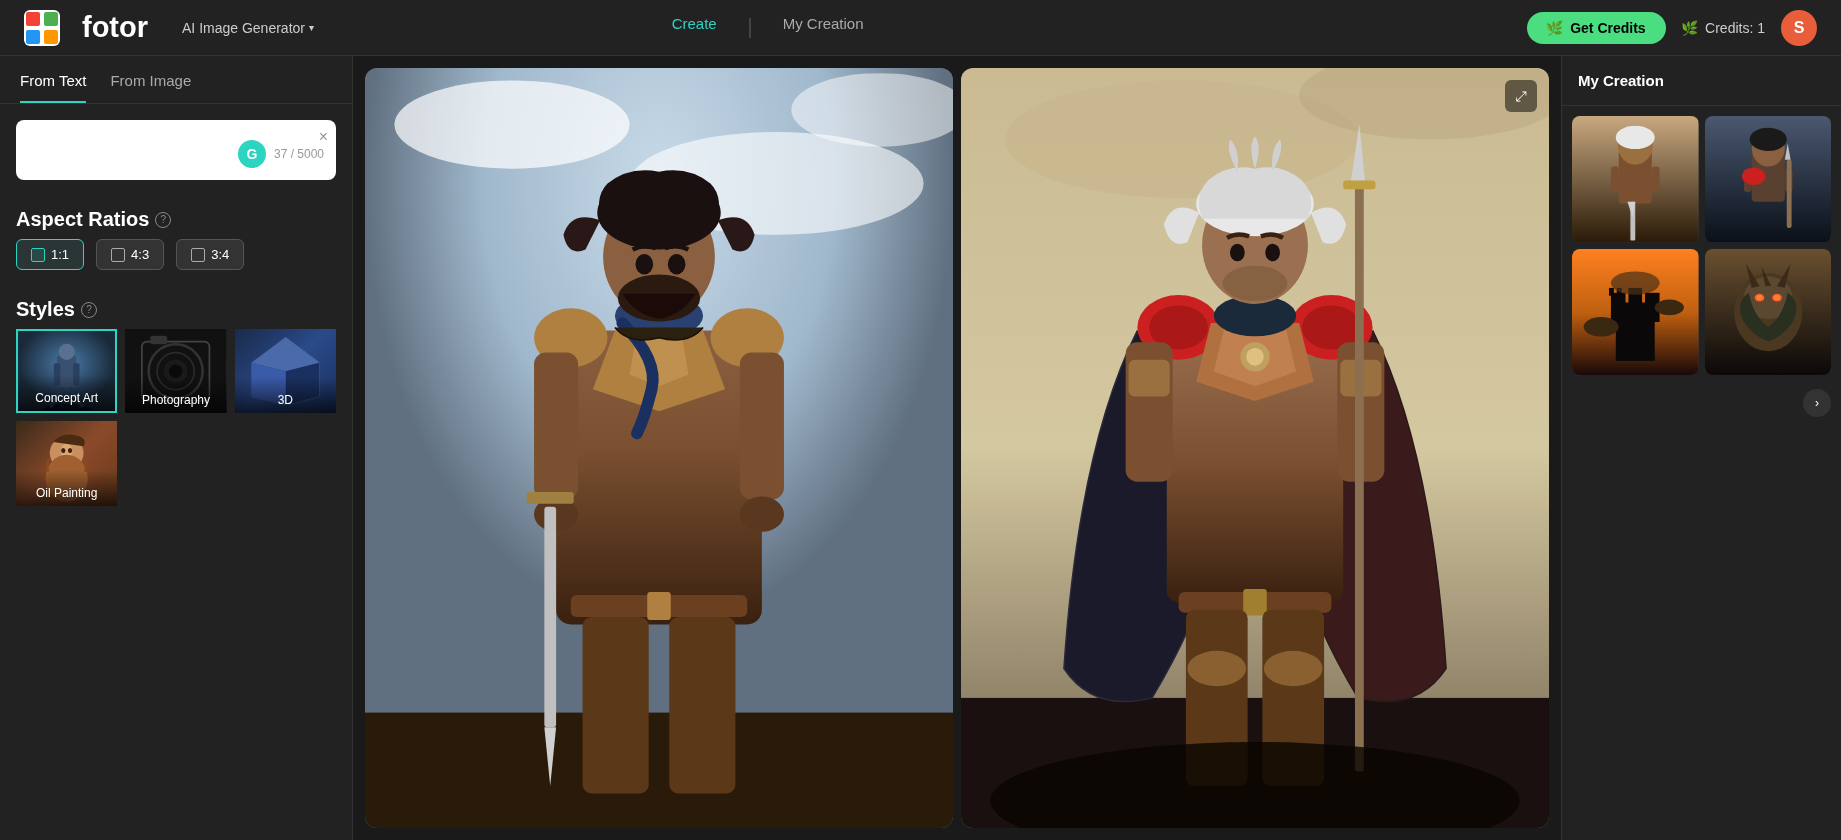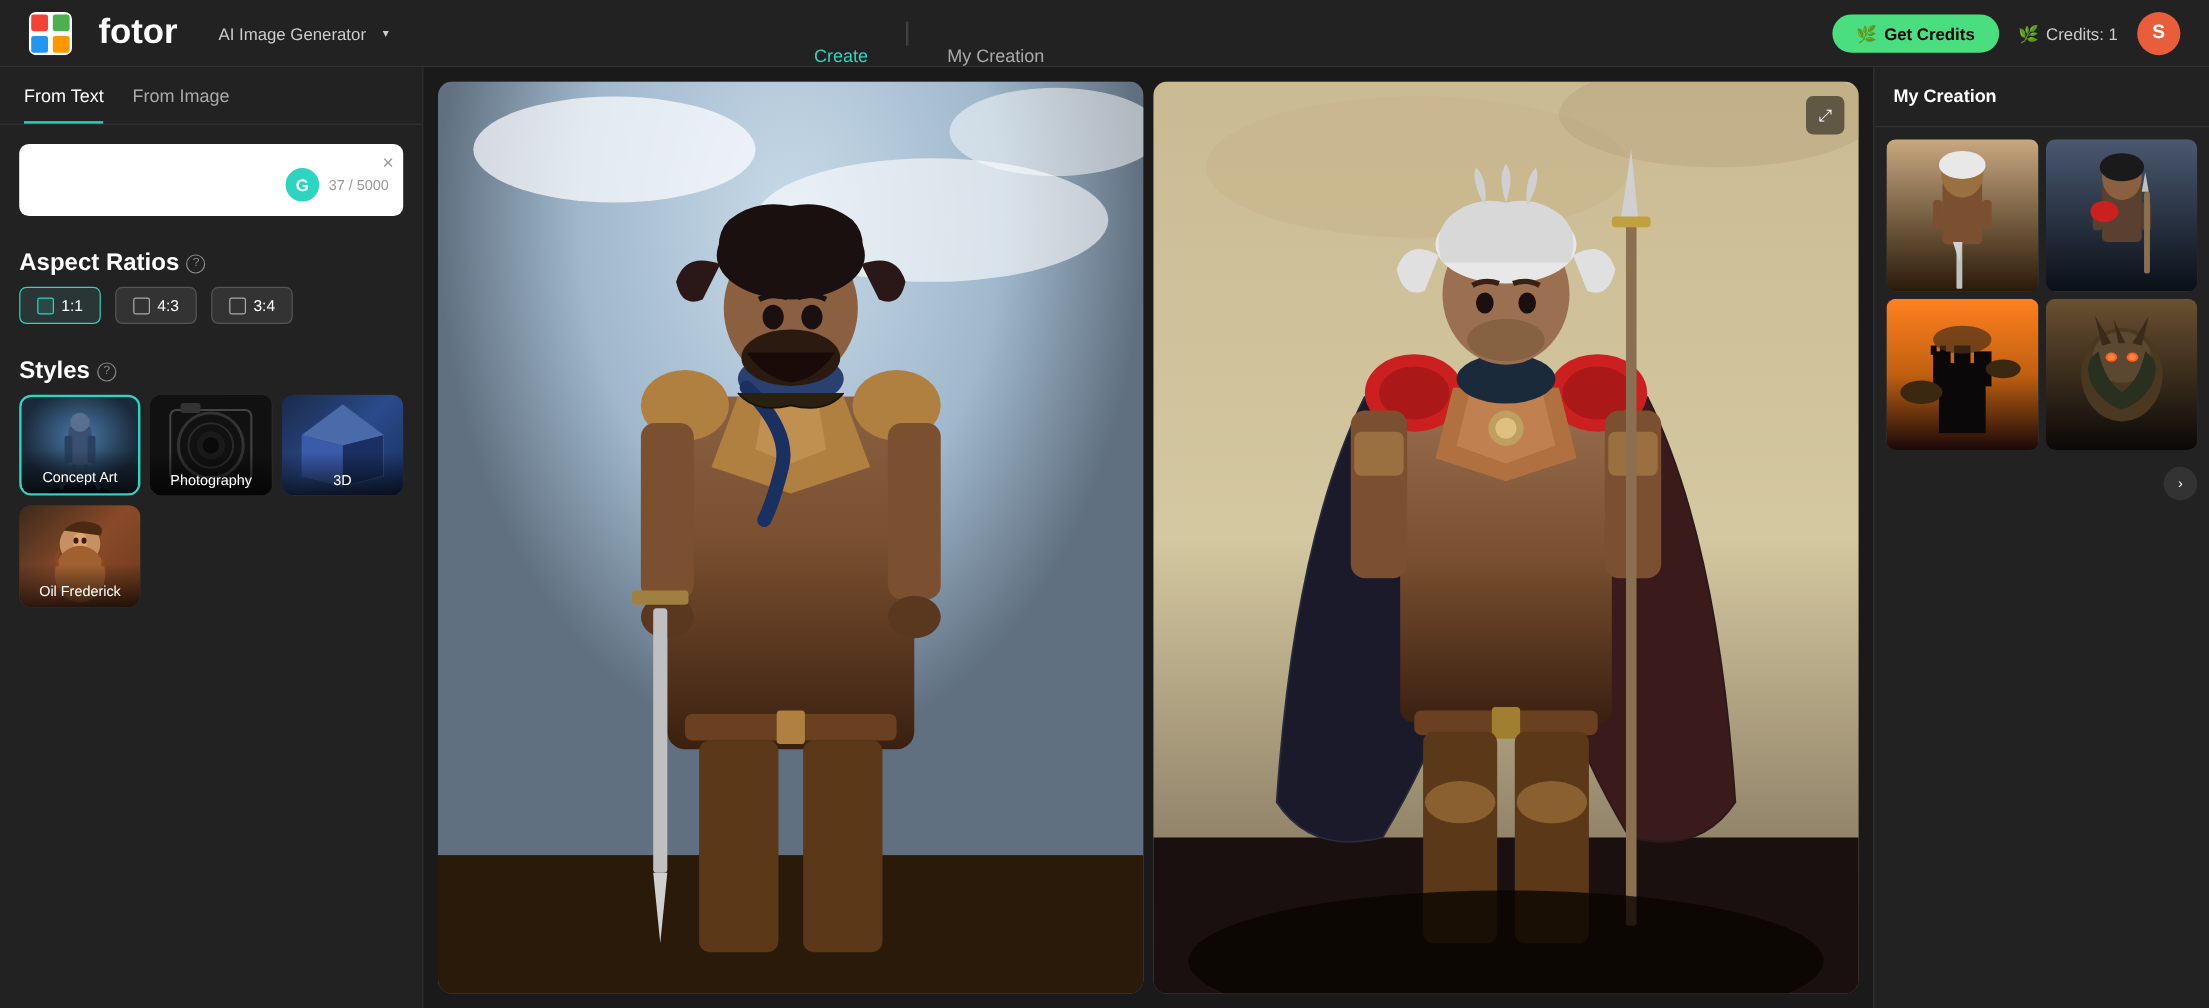--- a/index.html
+++ b/index.html
@@ -36,47 +36,47 @@
     }
     .logo-text {
       font-size: 29px;
       font-weight: 700;
       color: #fff;
       margin-left: 14px;
     }
     .ai-gen-btn {
       display: flex;
       align-items: center;
-      gap: 14px;
+      gap: 4px;
       background: none;
       border: none;
       color: #ccc;
       font-size: 14px;
       cursor: pointer;
       padding: 6px 10px;
       border-radius: 4px;
     }
     .chevron {
       font-size: 10px;
     }
     .header-nav {
       display: flex;
       align-items: center;
       gap: 0;
       margin-left: auto;
       margin-right: auto;
     }
     .nav-item {
-      padding: 0 32px;
+      padding: 15px 32px;
       font-size: 15px;
       color: #aaa;
       cursor: pointer;
       height: 56px;
       display: flex;
-      align-items: flex-end;
+      align-items: flex-start;
       position: relative;
     }
     .nav-item.active {
       color: #2dd4bf;
     }
     .nav-divider {
       width: 1px;
       height: 20px;
       background: #444;
     }
@@ -264,21 +264,21 @@
       background: #2dd4bf22;
     }
 
     .styles-grid {
       display: grid;
       grid-template-columns: repeat(3, 1fr);
       gap: 8px;
       padding: 0 16px 16px;
     }
     .style-item {
-      border-radius: 10px;
+      border-radius: 0;
       overflow: hidden;
       position: relative;
       cursor: pointer;
       aspect-ratio: 1.2;
       background: #333;
     }
     .style-item.active {
       border: 2px solid #2dd4bf;
     }
     .style-label {
@@ -537,21 +537,21 @@
             <circle cx="60" cy="38" r="20" fill="#c89060"></circle>
             <ellipse cx="60" cy="36" rx="7" ry="9" fill="#e0a870"></ellipse>
             <ellipse cx="56" cy="35" rx="2.5" ry="3" fill="#3a2010"></ellipse>
             <ellipse cx="64" cy="35" rx="2.5" ry="3" fill="#3a2010"></ellipse>
             <path d="M44 25 Q55 12 75 18 Q85 22 80 30" fill="#4a2a10"></path>
             <ellipse cx="60" cy="68" rx="25" ry="28" fill="#a06030"></ellipse>
             <path d="M38 60 Q35 50 40 45" stroke="#8a4820" stroke-width="3" fill="none"></path>
             <path d="M82 60 Q85 50 80 45" stroke="#8a4820" stroke-width="3" fill="none"></path>
           </svg>
         </div>
-        <span class="style-label">Oil Frederick</span>
+        <span class="style-label">Oil Painting</span>
       </div>
     </div>
   </div>
 
   <div class="center-area">
     <div class="images-container">
 
       <div class="image-card">
         <svg width="100%" height="100%" viewBox="0 0 400 600" preserveAspectRatio="xMidYMid slice">
           <defs>

